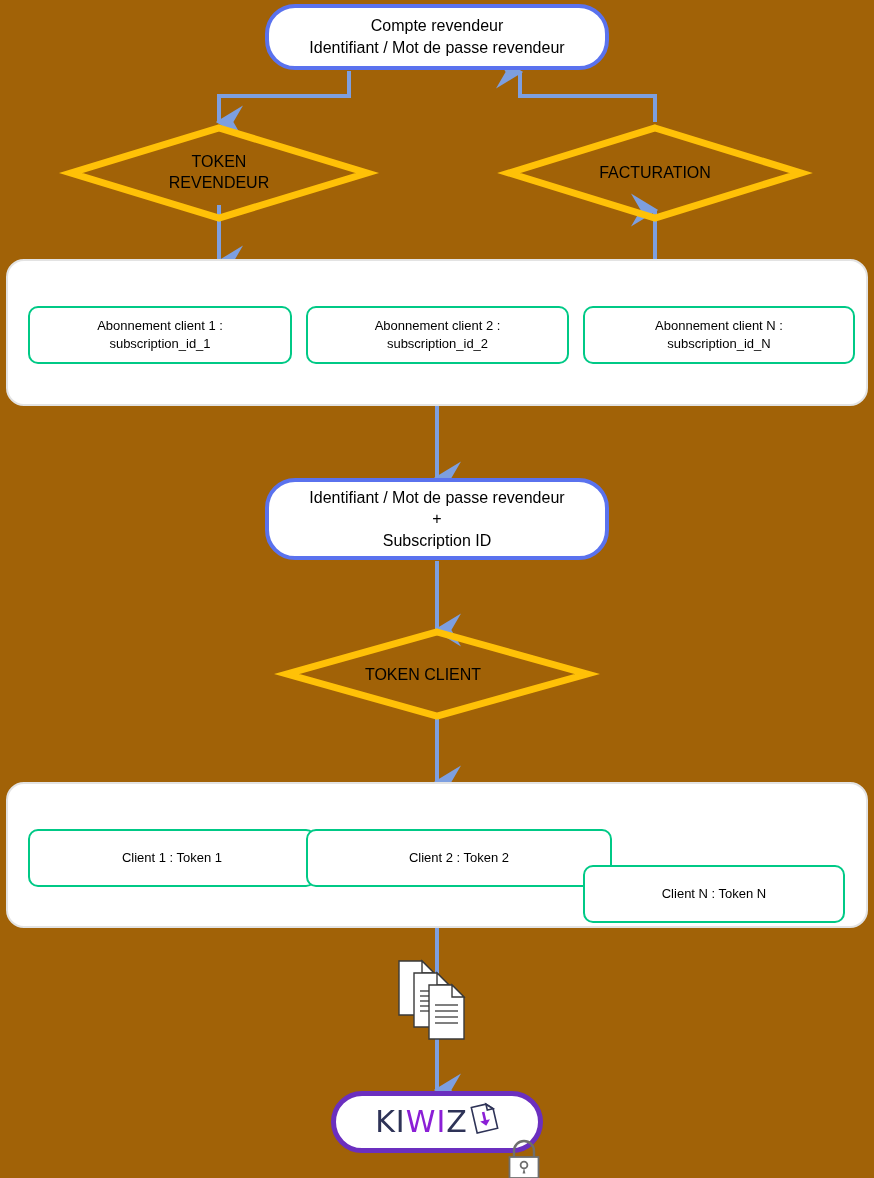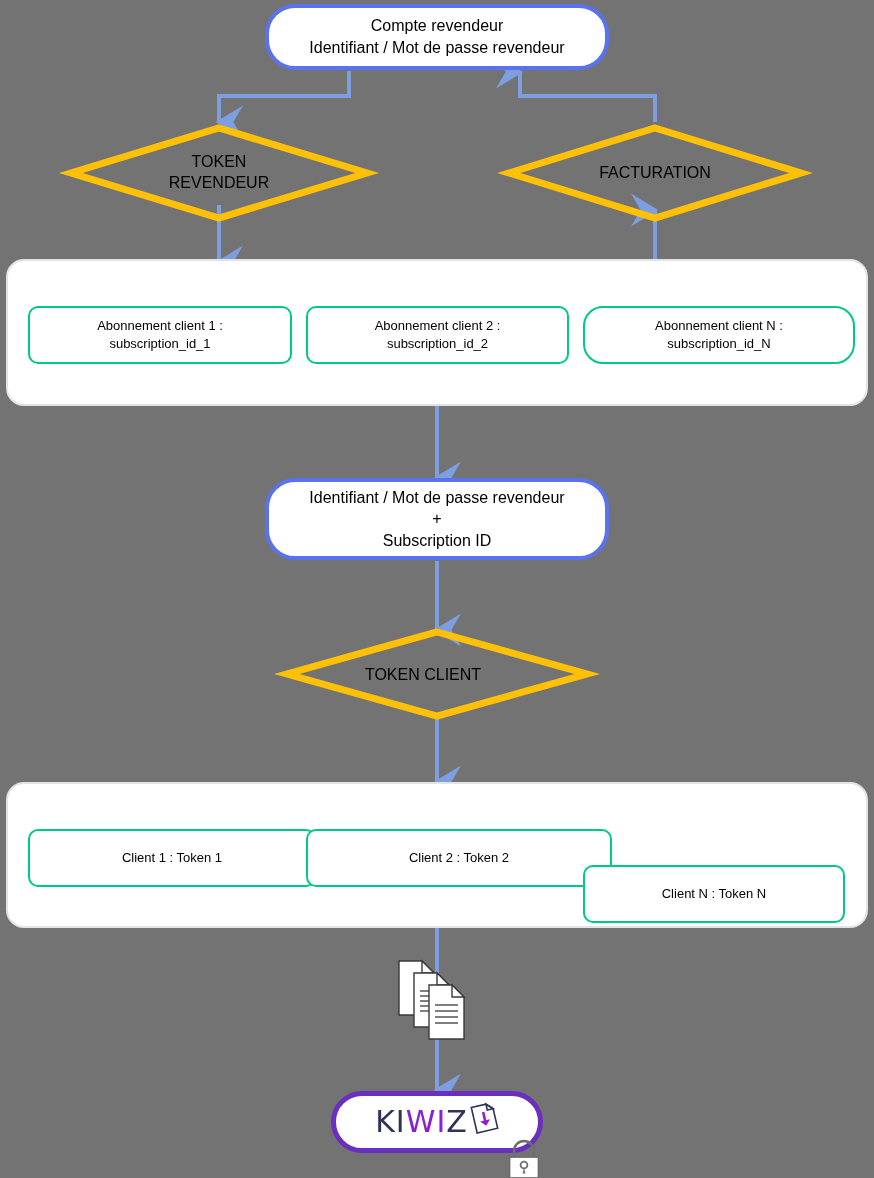--- a/index.html
+++ b/index.html
@@ -7,21 +7,21 @@
   body{
     font-family:"Liberation Sans","DejaVu Sans",sans-serif;
     -webkit-font-smoothing:antialiased;
   }
   #stage{
     position:relative;
     width:874px;
     height:1178px;
     margin:0;
     overflow:hidden;
-    background:#737373;
+    background:#a16207;
   }
   #edges{
     position:absolute;
     left:0; top:0;
     width:874px; height:1178px;
     pointer-events:none;
   }
 
   
   .node{
@@ -188,21 +188,21 @@
     </div>
   </div>
 
   <div class="greenbox" style="left:306px; top:306px; width:263px; height:58px;">
     <div>
       <div>Abonnement client 2 :</div>
       <div>subscription_id_2</div>
     </div>
   </div>
 
-  <div class="greenbox" style="left:583px; top:306px; width:272px; height:58px;border-radius:20px;">
+  <div class="greenbox" style="left:583px; top:306px; width:272px; height:58px;">
     <div>
       <div>Abonnement client N :</div>
       <div>subscription_id_N</div>
     </div>
   </div>
 
   <div class="node pill" style="left:265px; top:478px; width:344px; height:82px;">
     <div class="lines">
       <div>Identifiant / Mot de passe revendeur</div>
       <div>+</div>

